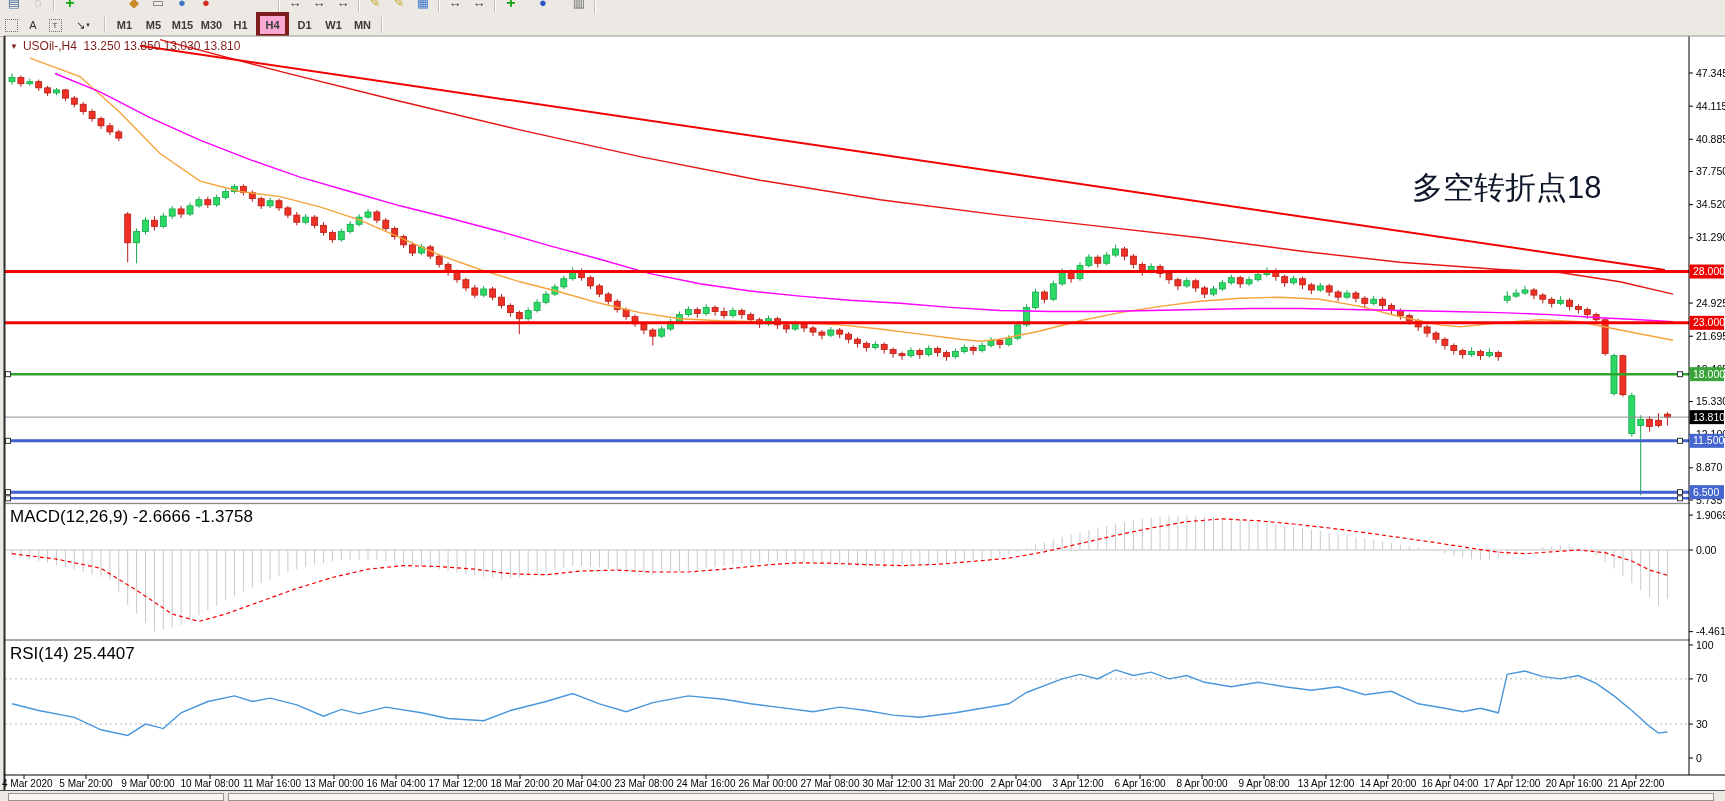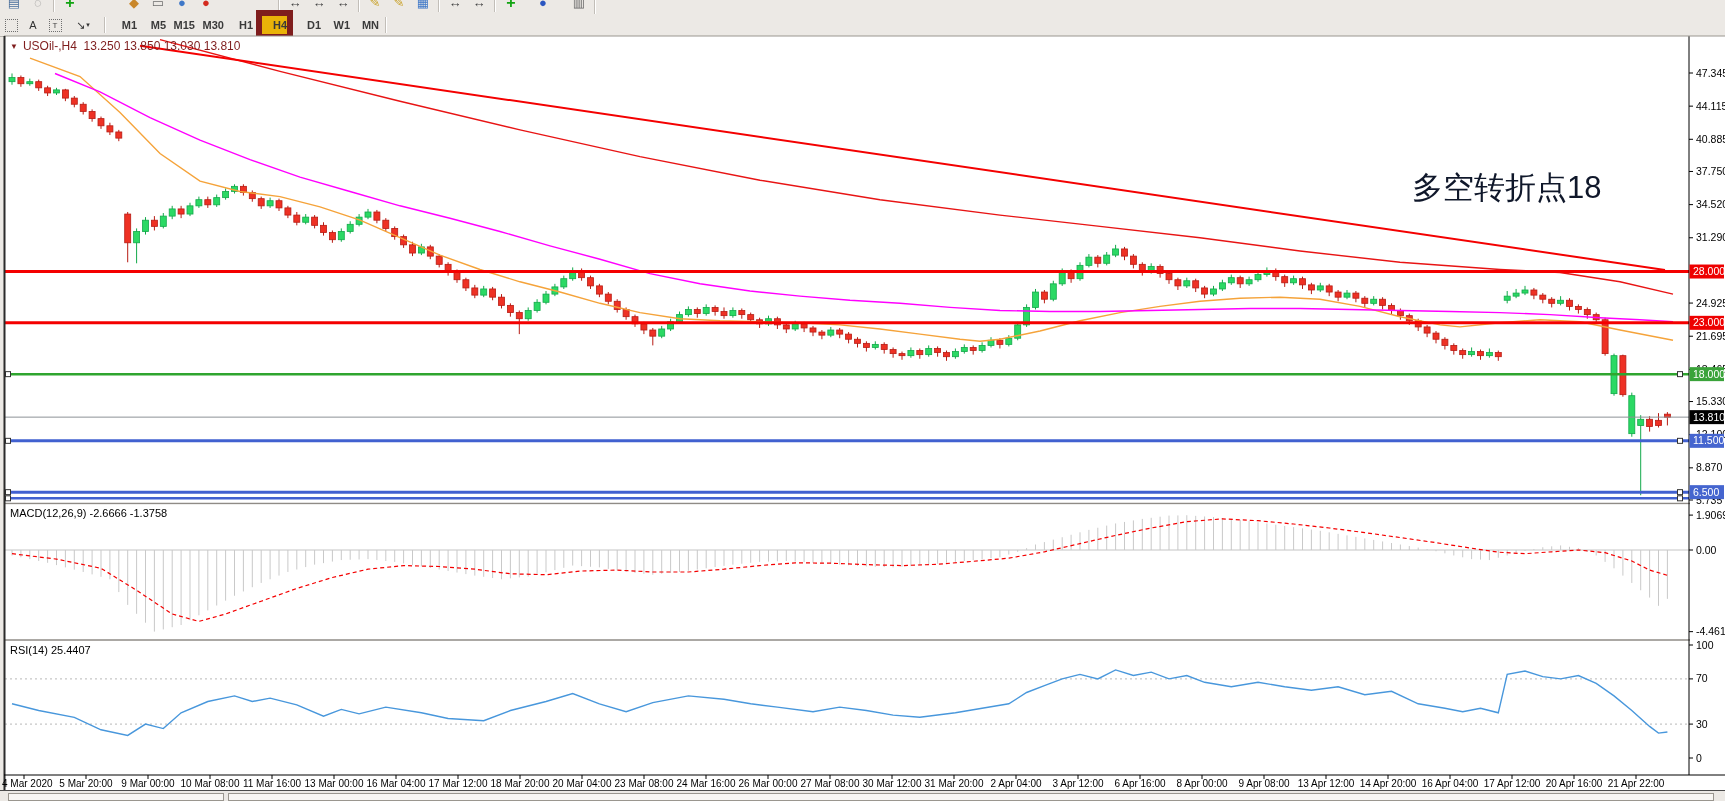--- a/index.html
+++ b/index.html
@@ -12,29 +12,29 @@
   .ticon{display:inline-block;width:24px;text-align:center;font-size:13px;line-height:20px;
          margin-top:-7px;height:20px;}
   .tsep{display:inline-block;width:1px;height:12px;background:#c2beb8;border-right:1px solid #fff;
         margin:0 3px;}
   .tbar2{position:absolute;left:0;top:14px;width:1725px;height:22px;background:#ece9e5;
          border-bottom:1px solid #b9b5af;display:flex;align-items:center;}
   .tool2{width:22px;height:18px;display:flex;align-items:center;justify-content:center;
          font-size:11px;color:#333;}
   .dotbox{width:11px;height:11px;border:1px dotted #6f6f6f;font-size:8px;line-height:11px;
           text-align:center;color:#444;}
-  .tfbtn{min-width:25px;height:18px;line-height:18px;text-align:right;font-size:11px;
+  .tfbtn{min-width:25px;height:18px;line-height:18px;text-align:center;font-size:11px;
          font-weight:bold;color:#3a3a3a;border:1px solid transparent;margin:12px 1px;}
-  .tfbtn.active{background:#eab308;border:6px solid #7f1d1d;}
+  .tfbtn.active{background:#f9a8d4;border:4px solid #7f1d1d;}
   .caret{font-size:7px;color:#333;margin-left:1px;}
   .tsep2{width:1px;height:16px;background:#c2beb8;border-right:1px solid #fff;margin:0 4px;}
   
   .chart-title{position:absolute;left:10px;top:39px;font-size:12px;color:#7f1d1d;z-index:5;}
   .chart-title .tri{font-size:8px;vertical-align:1px;margin-right:5px;}
-  .pane-label{position:absolute;left:10px;font-size:11px;color:#000;z-index:5;}
+  .pane-label{position:absolute;left:10px;font-size:17px;color:#000;z-index:5;}
   .annotation{position:absolute;left:1412px;top:167px;font-size:31px;color:#0f172a;z-index:6;
               white-space:nowrap;}
   
   .botbar{position:absolute;left:0;top:790px;width:1725px;height:11px;background:#ece9e5;
           border-top:1px solid #4b4b4b;}
   .sbseg{position:absolute;top:2px;height:6px;background:#f8f6f3;border:1px solid #9a968f;}
   svg{position:absolute;left:0;top:0;}
 </style>
 </head>
 <body>

